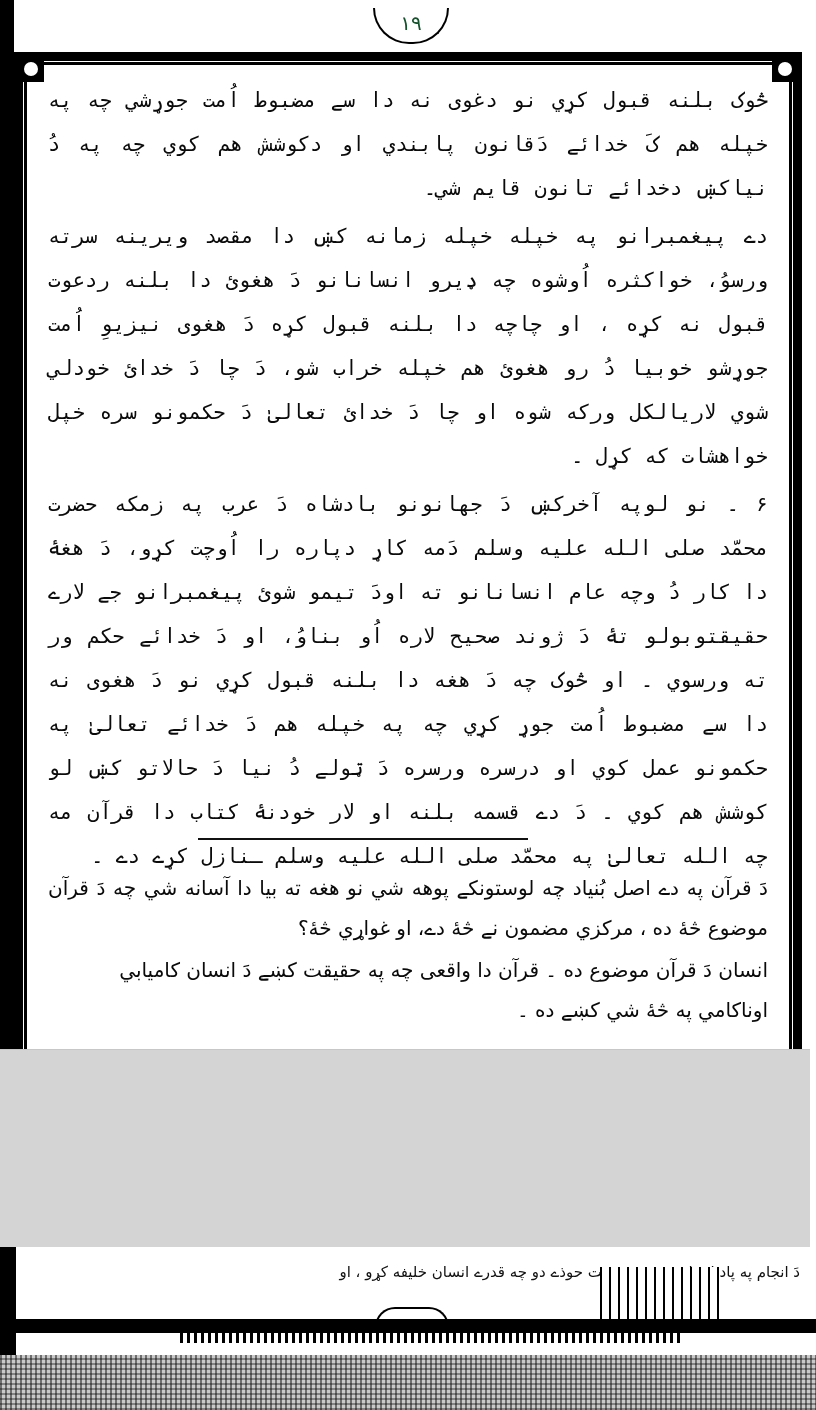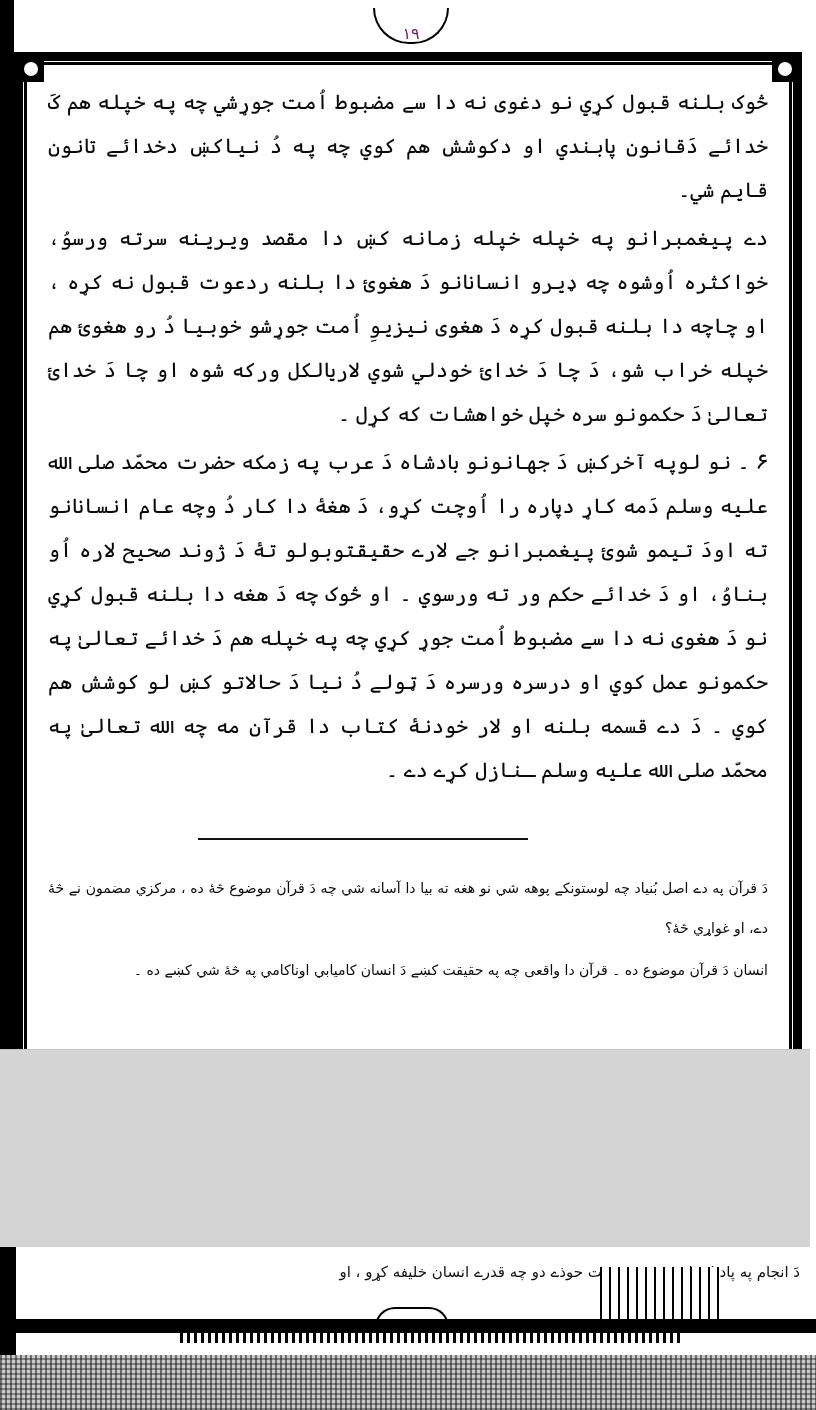--- a/index.html
+++ b/index.html
@@ -67,23 +67,23 @@
     height: 36px;
     border: 2px solid #000;
     border-top: none;
     border-radius: 0 0 40px 40px;
     background: #fff;
     text-align: center;
     box-sizing: border-box;
   }
   .page-number-bubble span {
     display: block;
-    margin-top: 16px;
-    font-size: 16px;
-    color: #701a75;
+    margin-top: 3px;
+    font-size: 20px;
+    color: #14532d;
     direction: rtl;
   }
 
   
   .frame-outer {
     position: absolute;
     left: 14px;
     top: 52px;
     width: 788px;
     height: 1290px;
@@ -123,21 +123,21 @@
   
   .body-text {
     position: absolute;
     left: 48px;
     top: 80px;
     width: 720px;
     height: 960px;
     direction: rtl;
     text-align: justify;
     color: #0a0a0a;
-    font-family: Liberation Sans, sans-serif;
+    font-family: Liberation Mono, monospace;
   }
   .para {
     font-size: 20.5px;
     line-height: 44px;
     margin: 0 0 2px 0;
     text-align: justify;
     text-justify: inter-word;
   }
   .para.p1 { margin-bottom: 4px; }
   .para.p2 { margin-bottom: 4px; }
@@ -156,21 +156,21 @@
   
   .lower-text {
     position: absolute;
     left: 48px;
     top: 868px;
     width: 720px;
     direction: rtl;
     color: #0a0a0a;
   }
   .lower-text .para {
-    font-size: 14px;
+    font-size: 20px;
     line-height: 40px;
   }
   .lower-text .para.indent-a { text-align: justify; }
   .lower-text .para.indent-c { text-align: right; }
 
   
   .grey-overlay {
     position: absolute;
     left: 0;
     top: 1049px;

